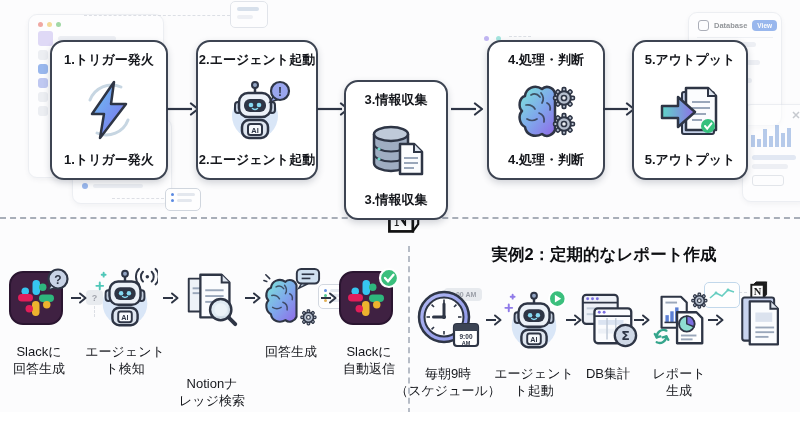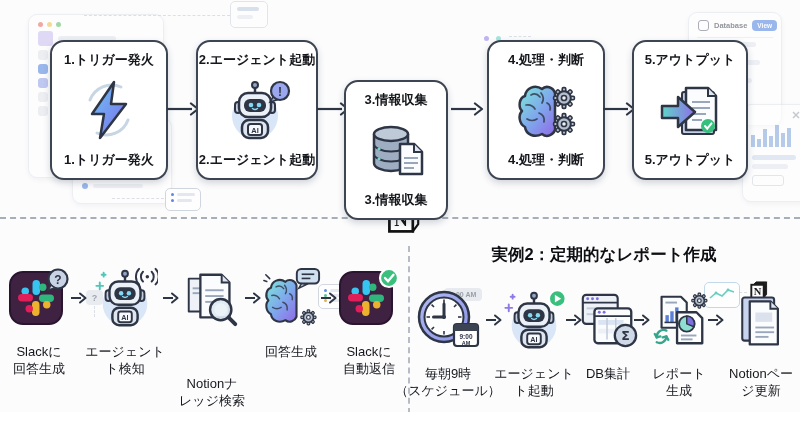--- a/index.html
+++ b/index.html
@@ -668,22 +668,18 @@
           <svg width="60" height="64" viewBox="0 0 64 64">
             <rect x="12" y="8" width="34" height="46" rx="2.5" fill="#c8d3ee" stroke="#2e3545" stroke-width="2.2"></rect>
             <path d="M20 12 h22 l8 8 v38 h-30 Z" fill="#fbfcfe" stroke="#2e3545" stroke-width="2.4" stroke-linejoin="round"></path>
             <path d="M42 12 v8 h8" fill="#dfe6f0" stroke="#2e3545" stroke-width="2"></path>
             <rect x="26" y="24" width="18" height="10" fill="#dbe2ee"></rect>
             <line x1="26" y1="40" x2="46" y2="40" stroke="#9aa7ba" stroke-width="2"></line>
             <line x1="26" y1="45" x2="46" y2="45" stroke="#9aa7ba" stroke-width="2"></line>
             <line x1="26" y1="50" x2="40" y2="50" stroke="#9aa7ba" stroke-width="2"></line>
           </svg>
         </div>
-        <div class="lbl">
-          <span>Notionペー</span>
-            <span>ジ更新</span>
-        </div>
       </div>
 
     </div>
   </div>
 
 </div>
 
 </body></html>

